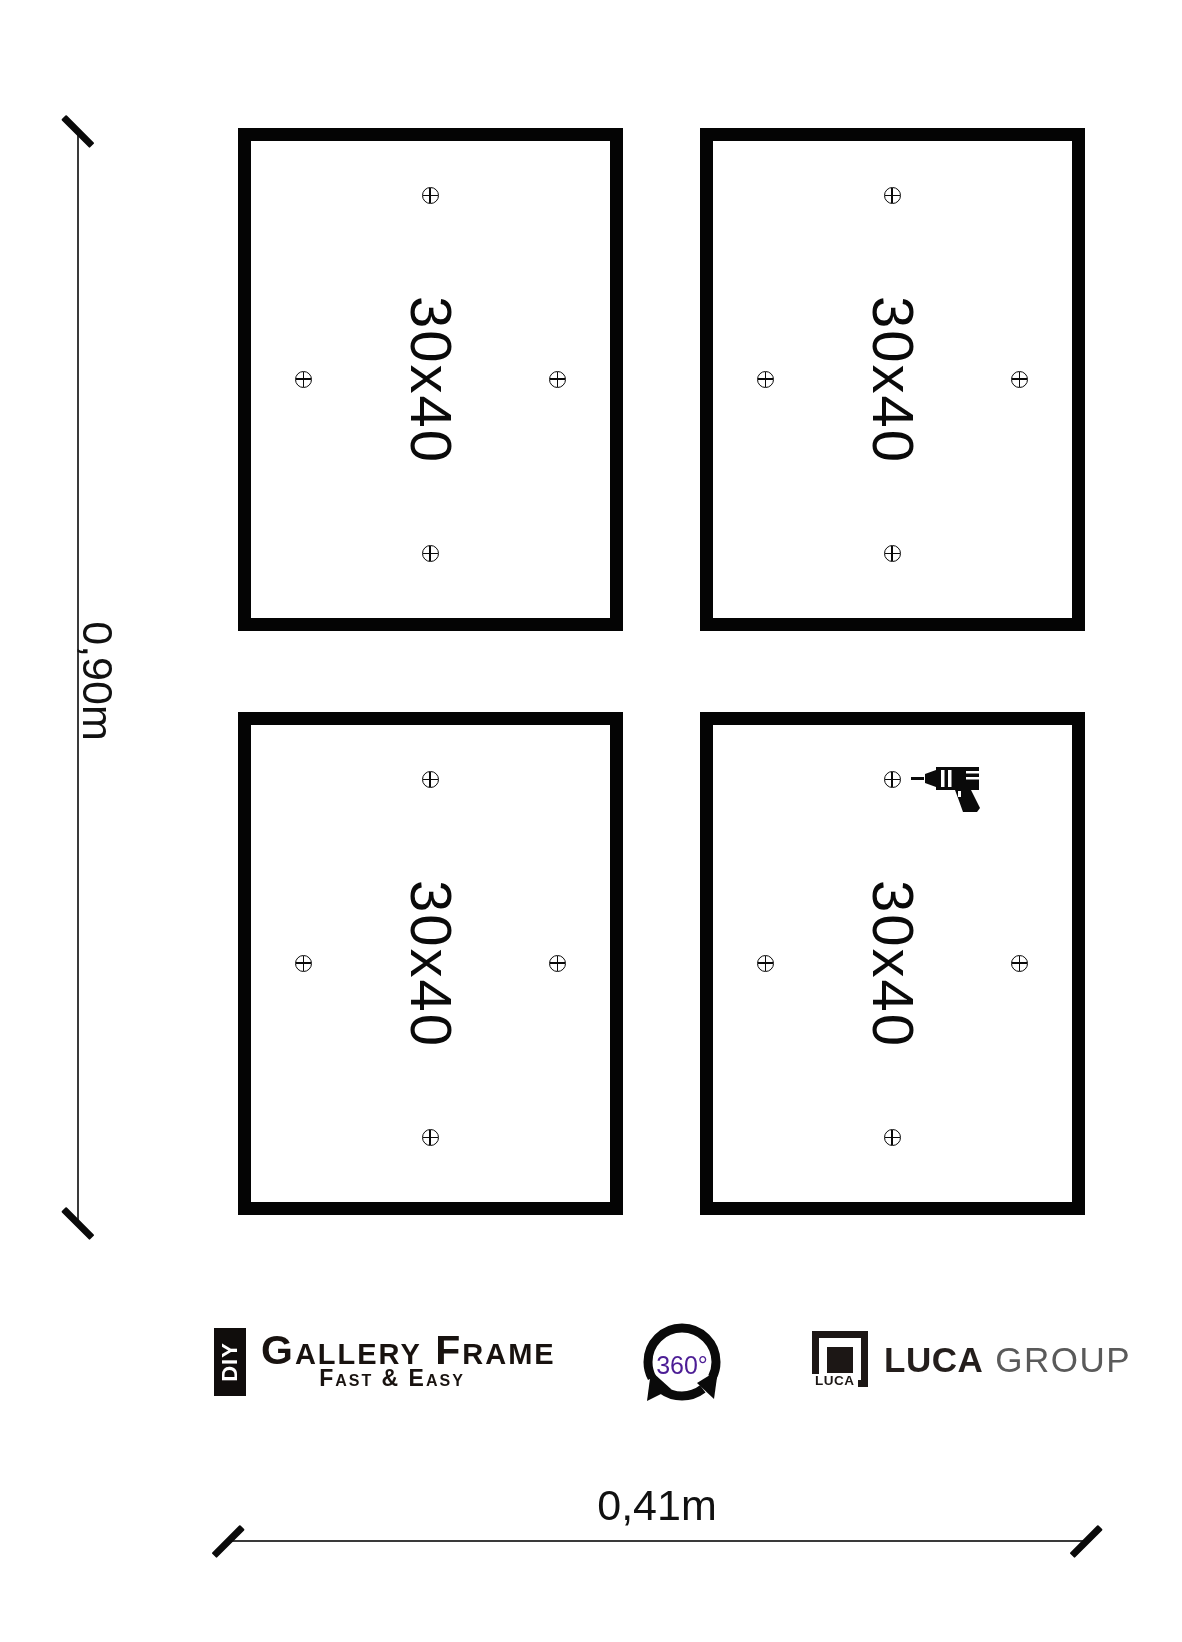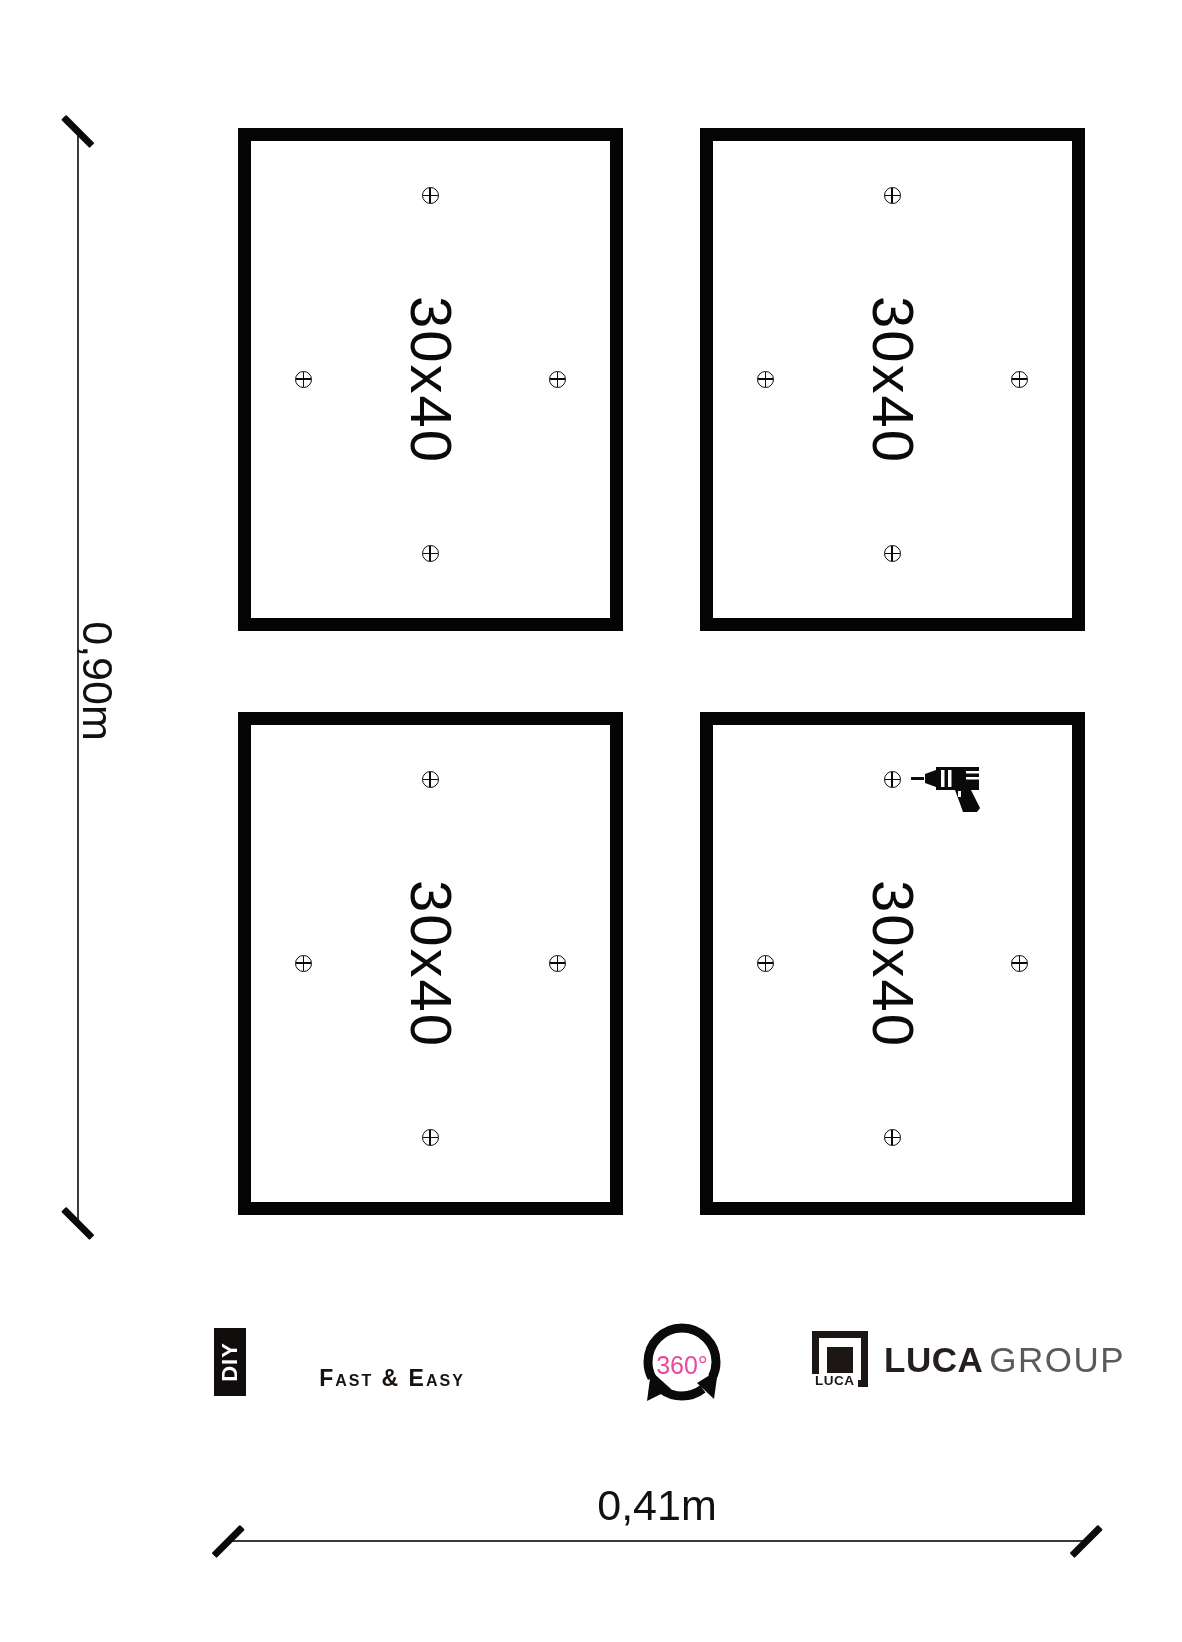--- a/index.html
+++ b/index.html
@@ -51,34 +51,34 @@
   }
   .tagline{
     position:absolute;left:392px;top:1378px;transform:translate(-50%,-50%);
     font-variant:small-caps;font-weight:700;font-size:23px;letter-spacing:2px;
     color:#18120f;white-space:nowrap;line-height:1;text-align:center;
   }
   .rot-icon{position:absolute;left:634px;top:1314px;width:96px;height:96px;}
   .rot-icon svg{position:absolute;left:0;top:0;}
   .rot-label{
     position:absolute;left:50%;top:53%;transform:translate(-50%,-50%);
-    font-size:25px;color:#ec4899;white-space:nowrap;
+    font-size:25px;color:#4c1d95;white-space:nowrap;
   }
   .luca-icon{
     position:absolute;left:812px;top:1331px;width:56px;height:56px;box-sizing:border-box;
     border:7px solid #1c1715;
   }
   .luca-icon .inner-square{position:absolute;left:8px;top:9px;width:26px;height:26px;background:#1c1715;}
   .luca-icon .luca-small{
     position:absolute;left:-7px;bottom:-9px;background:#fff;padding:0 3px;
     font-size:13.5px;font-weight:700;letter-spacing:0.5px;color:#1c1715;line-height:1.1;
   }
   .luca-wordmark{position:absolute;left:884px;top:1342px;font-size:35px;line-height:1;white-space:nowrap;}
   .luca-wordmark .luca-name{font-weight:700;color:#241e1c;letter-spacing:0.5px;}
-  .luca-wordmark .luca-group{font-weight:400;color:#5a5a5a;letter-spacing:1.5px;margin-left:6px;}
+  .luca-wordmark .luca-group{font-weight:400;color:#5a5a5a;letter-spacing:1.5px;margin-left:12px;}
 </style>
 </head>
 <body>
 
 <div class="canvas">
 
   <div class="dim-line v" style="left:77px;top:130px;height:1096px;"></div>
   <div class="tick back" style="left:58px;top:128px;"></div>
   <div class="tick back" style="left:58px;top:1220px;"></div>
   <div class="dim-label vert" style="left:97px;top:681px;">0,90m</div>
@@ -122,20 +122,21 @@
       <rect x="55" y="9" width="13" height="2.5" fill="#fff"></rect>
       <rect x="55" y="15" width="13" height="2.5" fill="#fff"></rect>
       <polygon points="44,28 60,28 69,46 66,50 52,50 47,36" fill="#0a0a0a"></polygon>
       <rect x="47" y="29" width="3" height="6" fill="#fff"></rect>
     </svg>
   </div>
 
   <div class="diy-badge">
     <span>DIY</span>
   </div>
+  <div class="brand">Gallery Frame</div>
   <div class="tagline">Fast &amp; Easy</div>
 
   <div class="rot-icon">
     <svg width="96" height="96" viewBox="0 0 96 96" aria-hidden="true">
       <circle cx="48" cy="48" r="34" fill="none" stroke="#0a0a0a" stroke-width="9" stroke-dasharray="16 15 44 15 124"></circle>
       <polygon points="13,87 17,57 37,75" fill="#0a0a0a"></polygon>
       <polygon points="84,56 63,69 80,85" fill="#0a0a0a"></polygon>
     </svg>
     <span class="rot-label">360°</span>
   </div>

